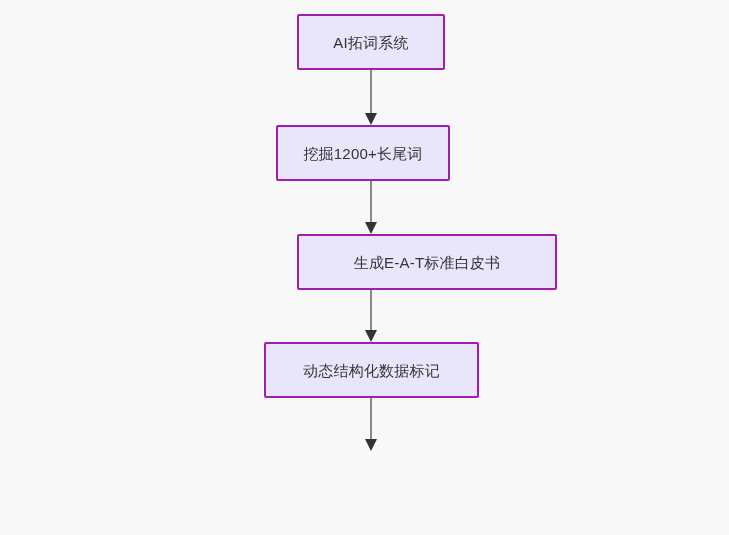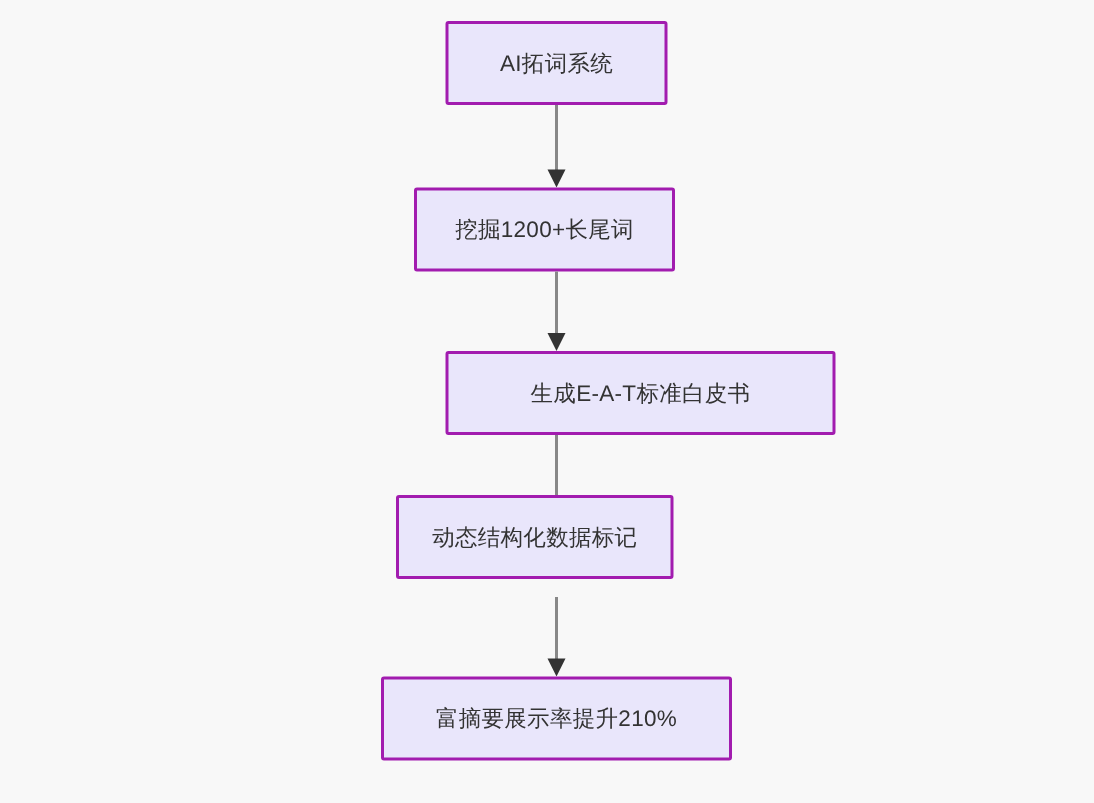--- a/index.html
+++ b/index.html
@@ -80,28 +80,25 @@
     <span class="node-label">生成E-A-T标准白皮书</span>
   </div>
 
   <div class="edge" id="edge-3" style="left:357px; top:290px; height:52px;">
     <svg width="28" height="52" viewBox="0 0 28 52" aria-hidden="true">
       <line x1="14" y1="0" x2="14" y2="42" stroke="#888888" stroke-width="2"></line>
       <polygon points="14,52 8,40 20,40" fill="#333333"></polygon>
     </svg>
   </div>
 
-  <div class="node" id="node-4" style="left:264px; top:330px; width:185px;">
+  <div class="node" id="node-4" style="left:264px; top:342px; width:215px;">
     <span class="node-label">动态结构化数据标记</span>
   </div>
 
   <div class="edge" id="edge-4" style="left:357px; top:398px; height:53px;">
     <svg width="28" height="53" viewBox="0 0 28 53" aria-hidden="true">
       <line x1="14" y1="0" x2="14" y2="43" stroke="#888888" stroke-width="2"></line>
       <polygon points="14,53 8,41 20,41" fill="#333333"></polygon>
     </svg>
   </div>
 
-  <div class="node" id="node-5" style="left:254px; top:451px; width:234px;">
-    <span class="node-label">富摘要展示率提升210%</span>
-  </div>
 
 </div>
 
 </body></html>

